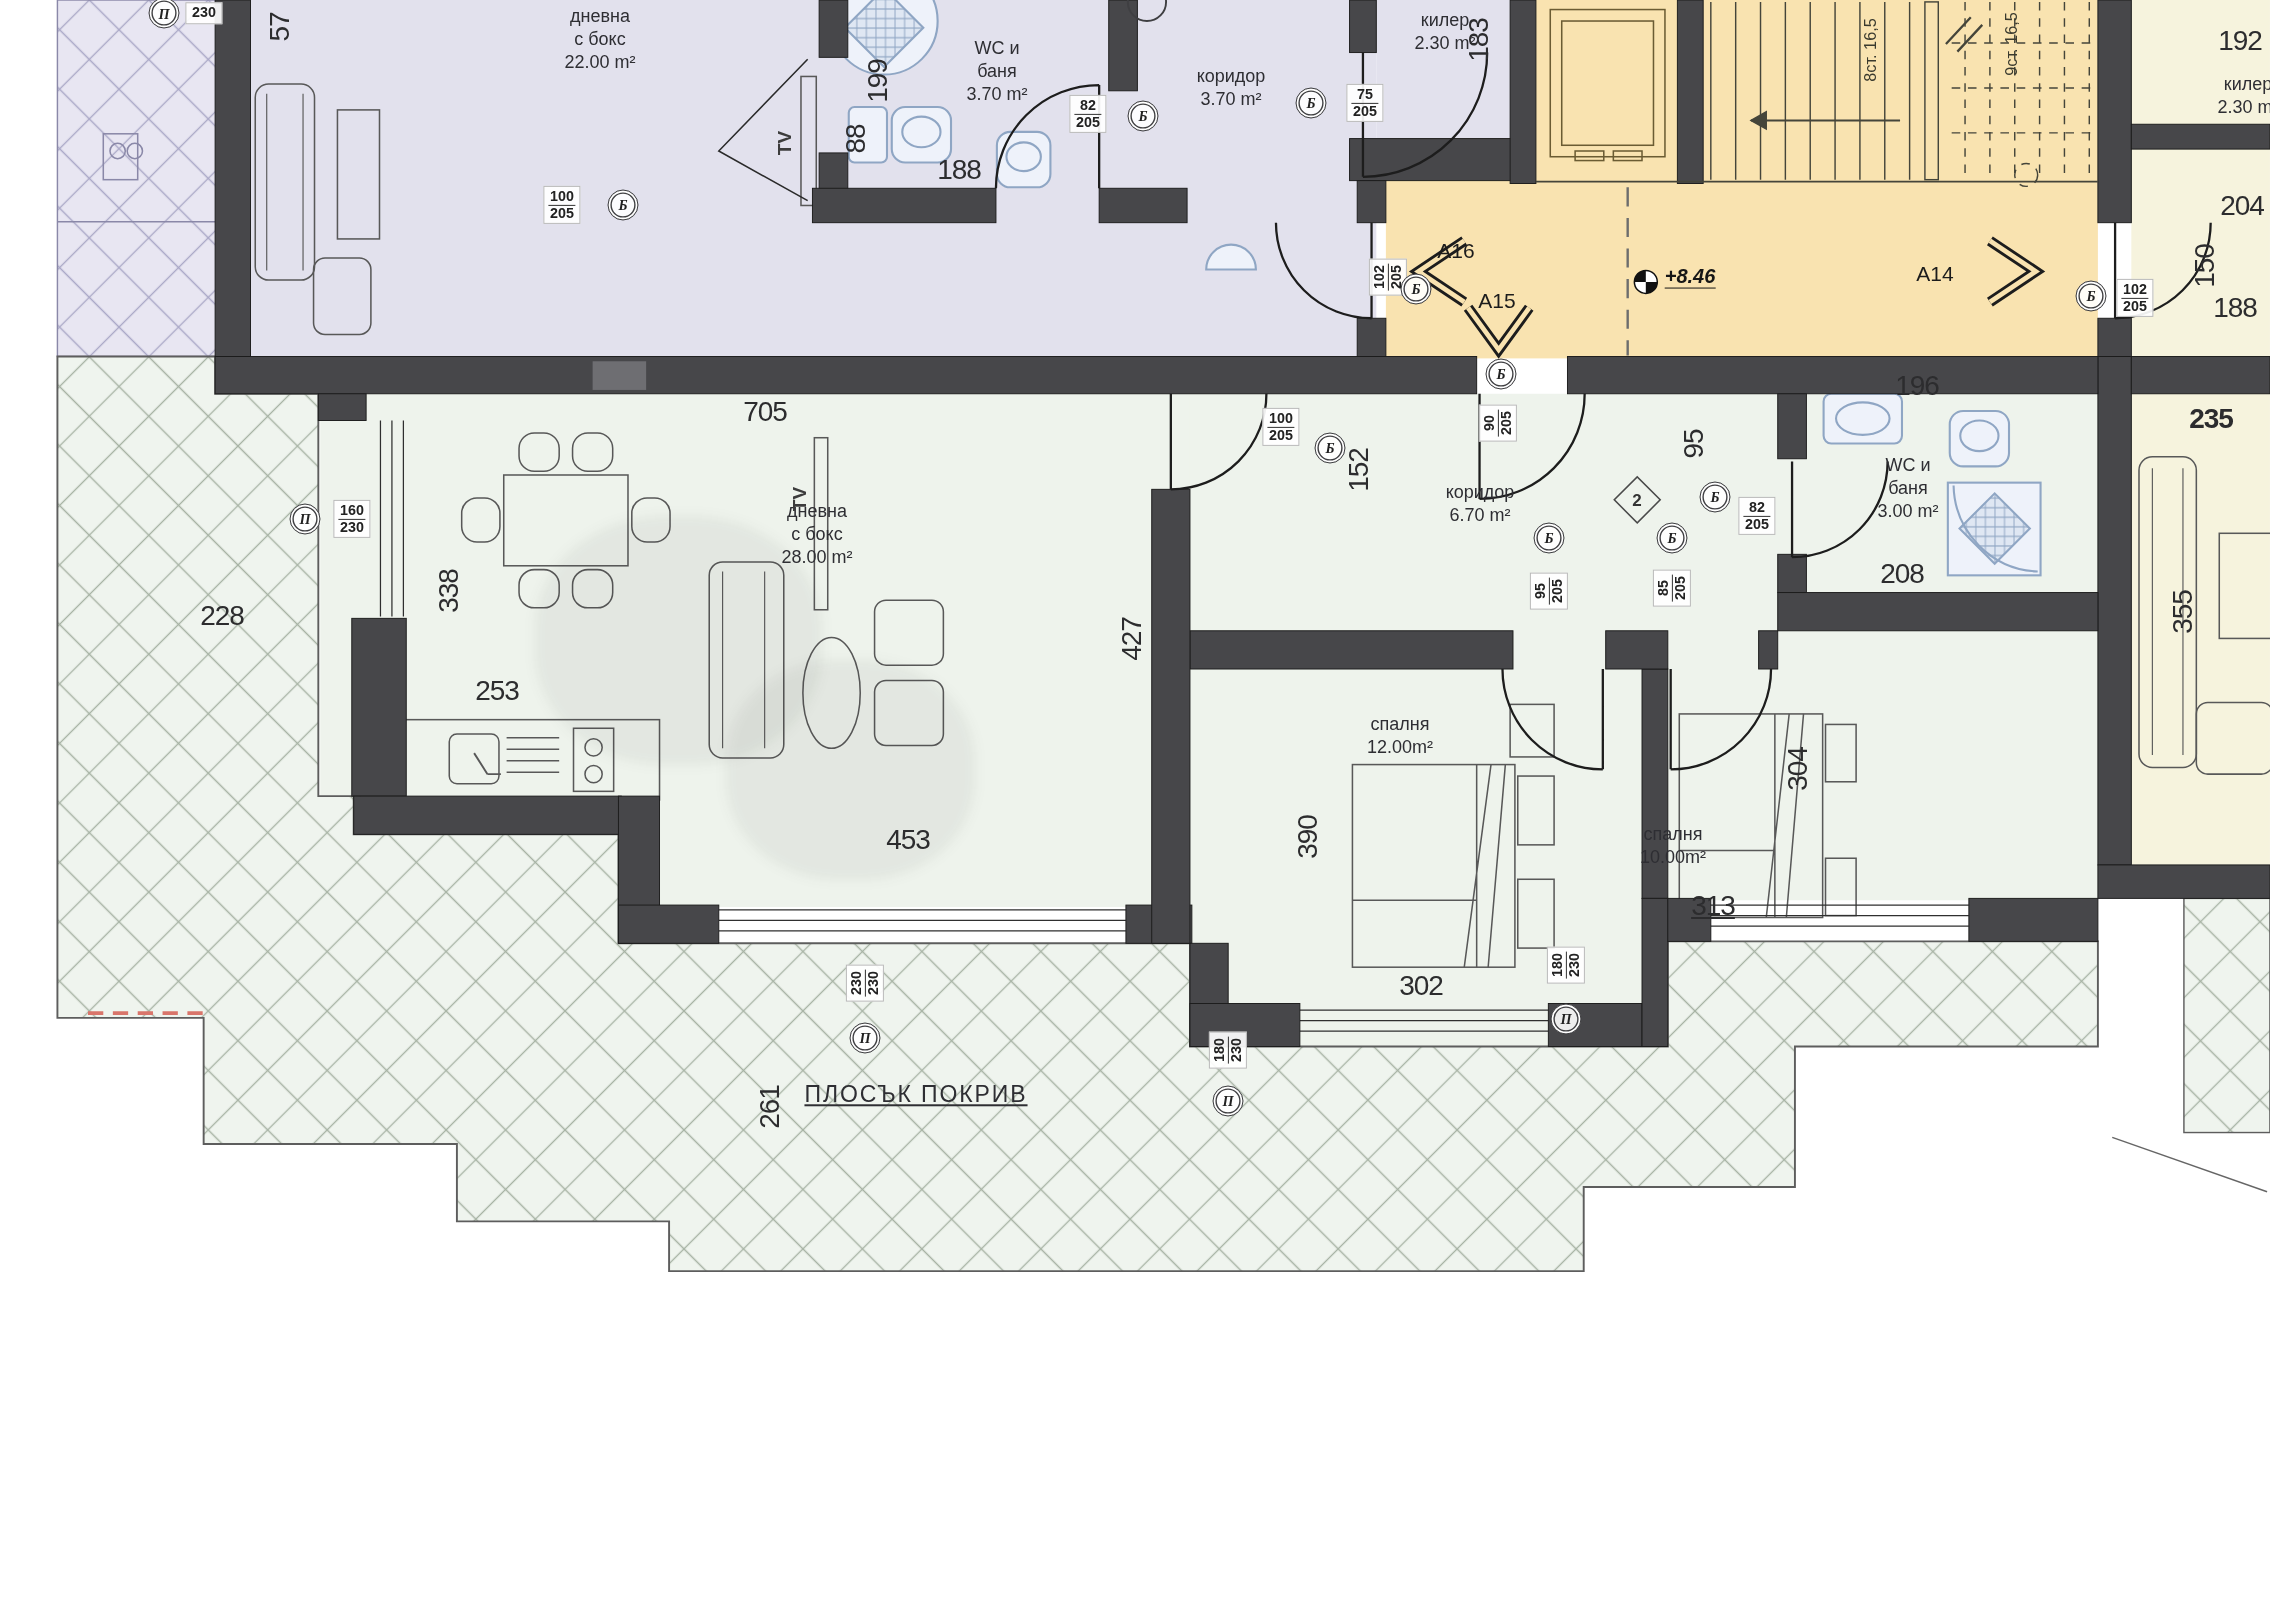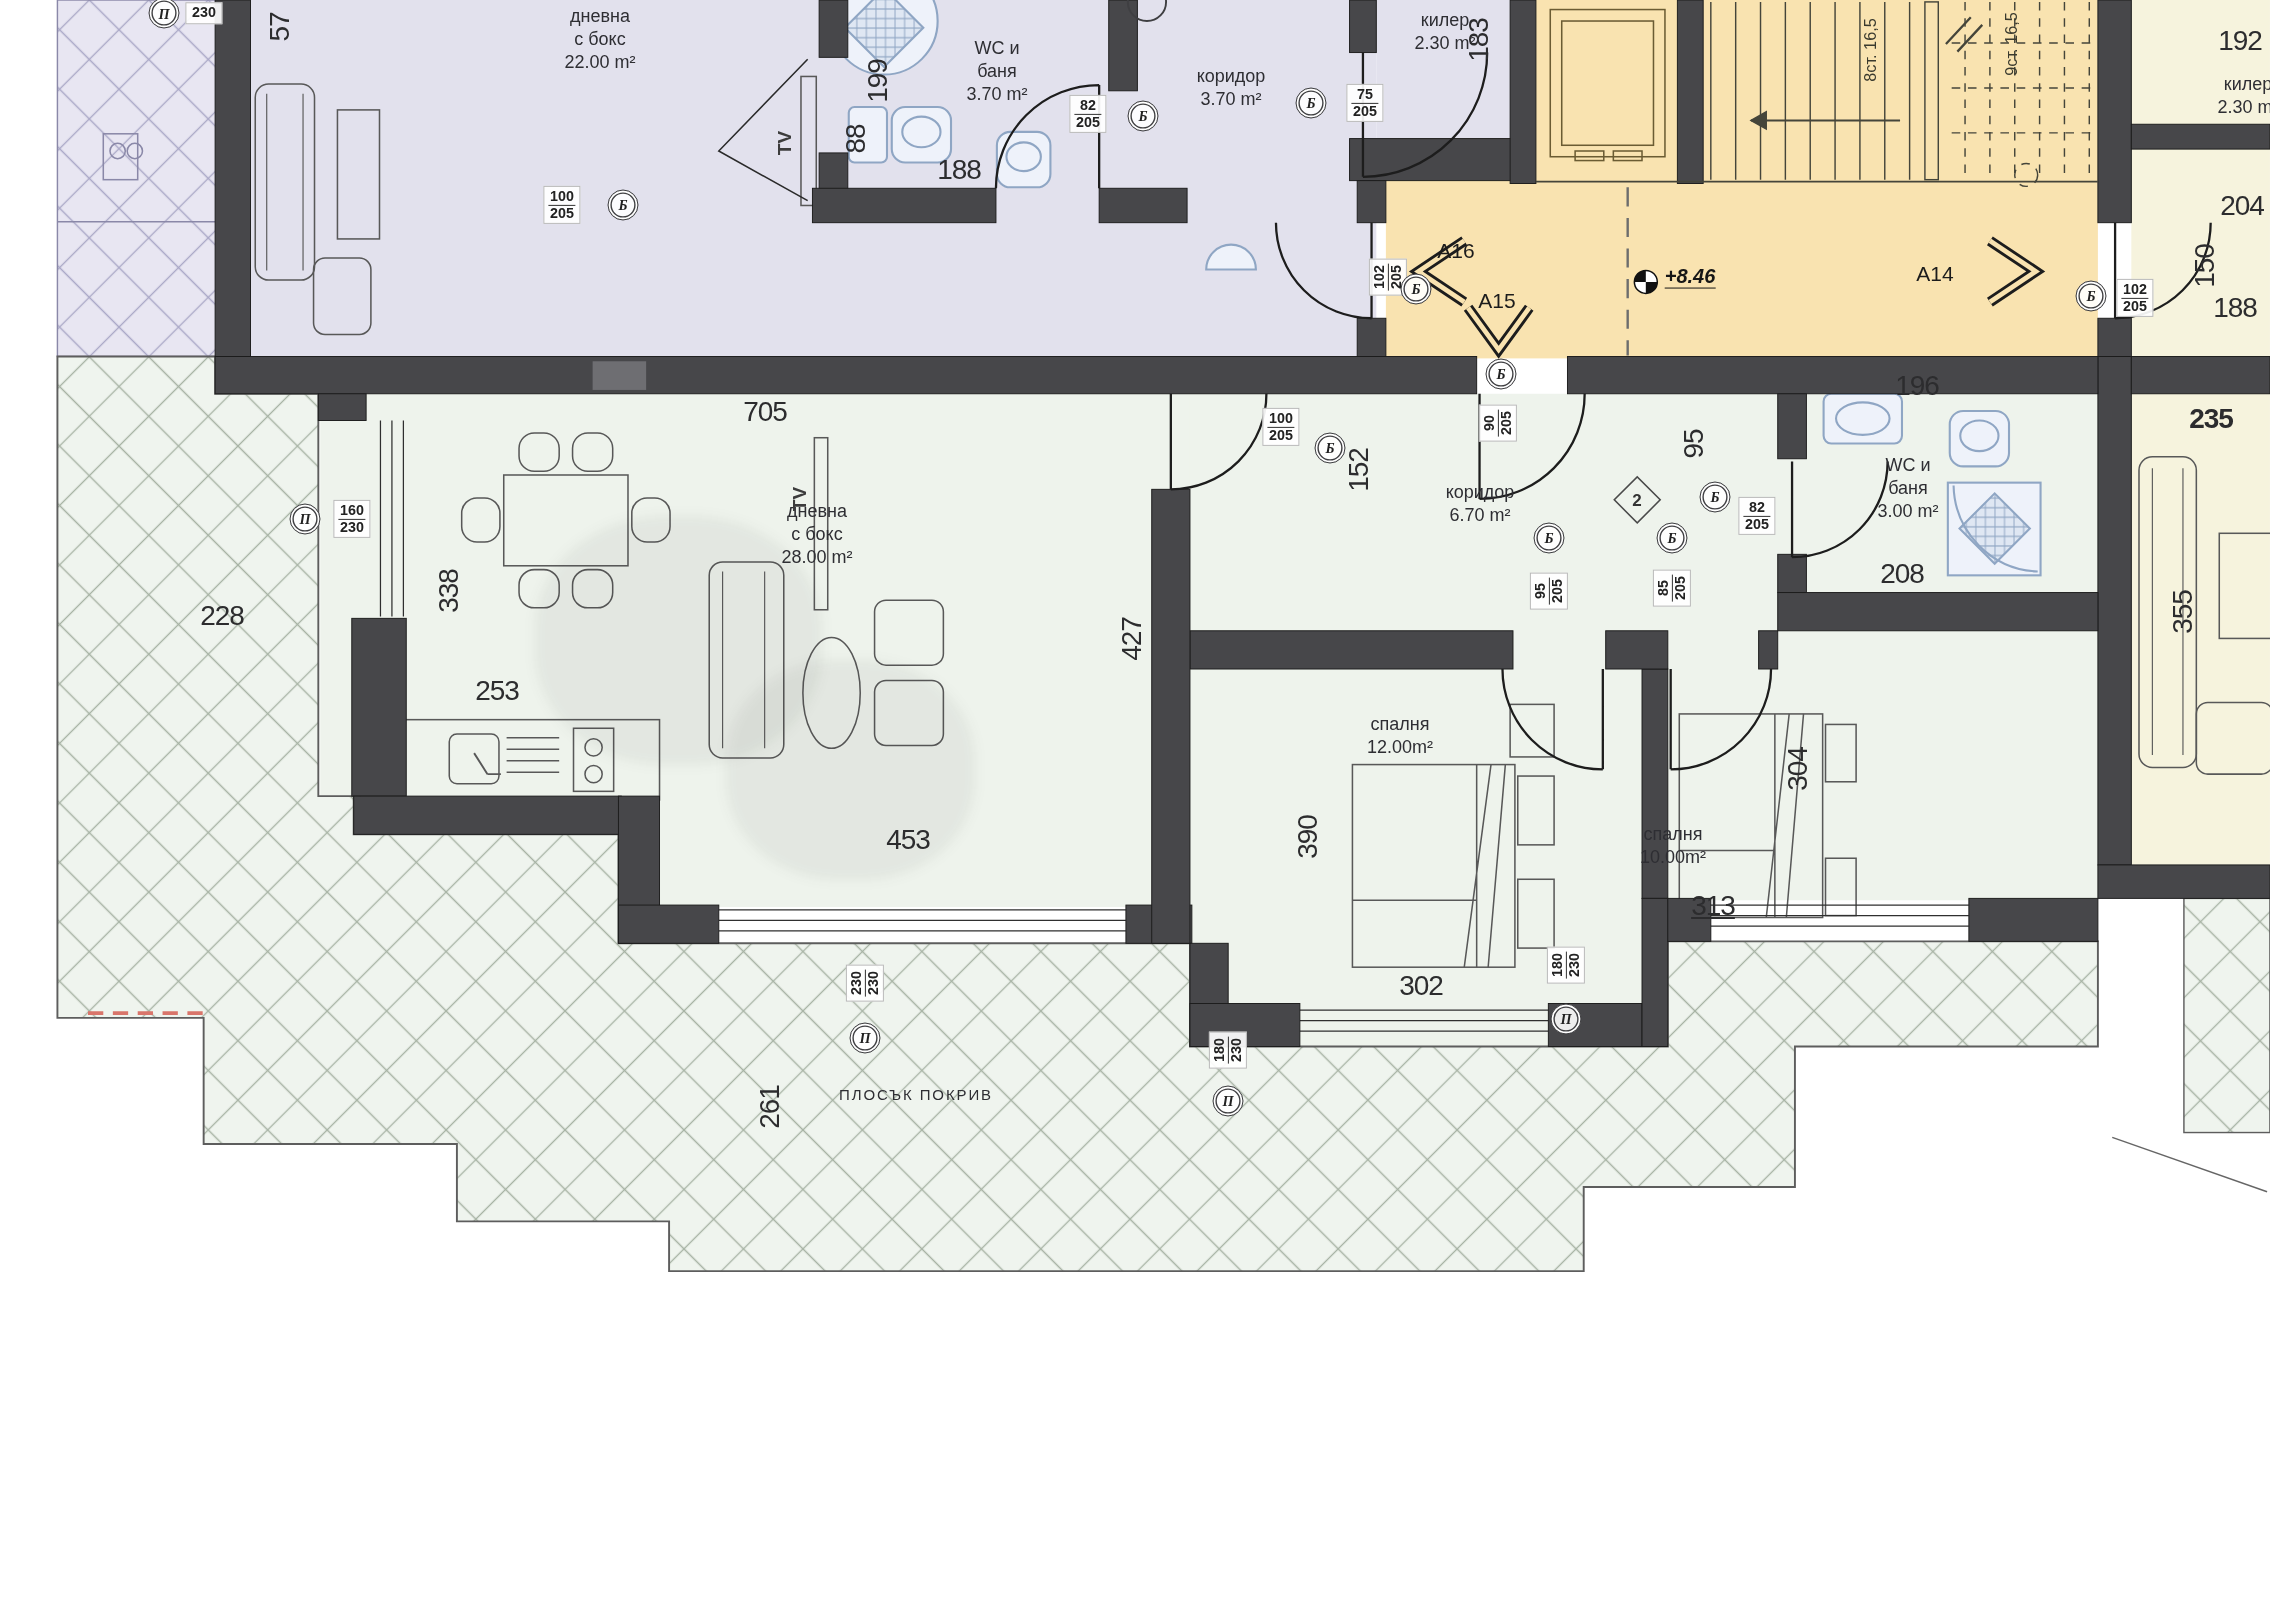--- a/index.html
+++ b/index.html
@@ -296,21 +296,21 @@
         <div>12.00m²</div>
       </div>
       <div class="room" style="left: 1673px; top: 846px;">
         <div>спалня</div>
         <div>10.00m²</div>
       </div>
       <div class="room" style="left: 2248px; top: 96px;">
         <div>килер</div>
         <div>2.30 m²</div>
       </div>
-      <div class="room" style="left: 916px; top: 1095px; font-size: 15px; letter-spacing: 1.9px;">
+      <div class="room" style="left: 916px; top: 1095px; font-size: 23px; letter-spacing: 1.9px; text-decoration: underline;">
         <div>ПЛОСЪК ПОКРИВ</div>
       </div>
       <div class="dim v" style="left: 280px; top: 27px;">57</div>
       <div class="dim v" style="left: 878px; top: 81px;">199</div>
       <div class="dim v" style="left: 856px; top: 139px;">88</div>
       <div class="dim" style="left: 959px; top: 170px;">188</div>
       <div class="dim v" style="left: 1479px; top: 40px;">183</div>
       <div class="dim" style="left: 765px; top: 412px;">705</div>
       <div class="dim" style="left: 222px; top: 616px;">228</div>
       <div class="dim v" style="left: 449px; top: 591px;">338</div>

